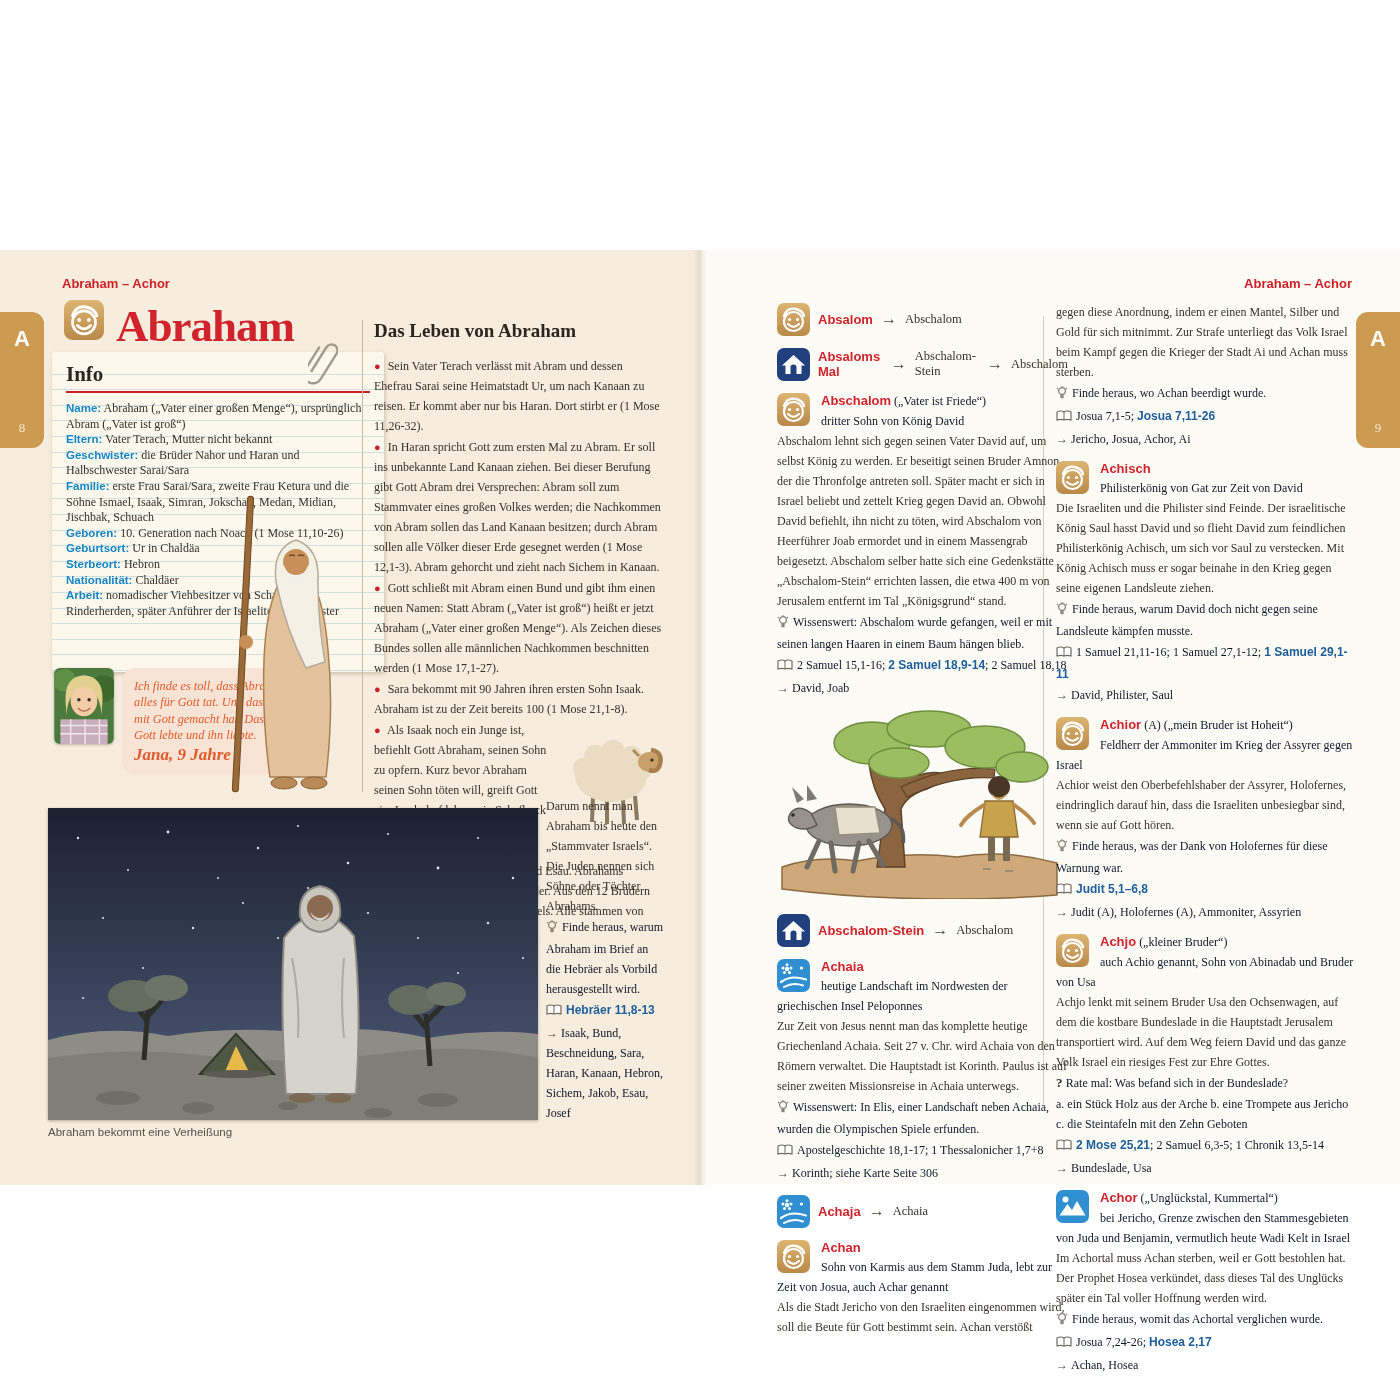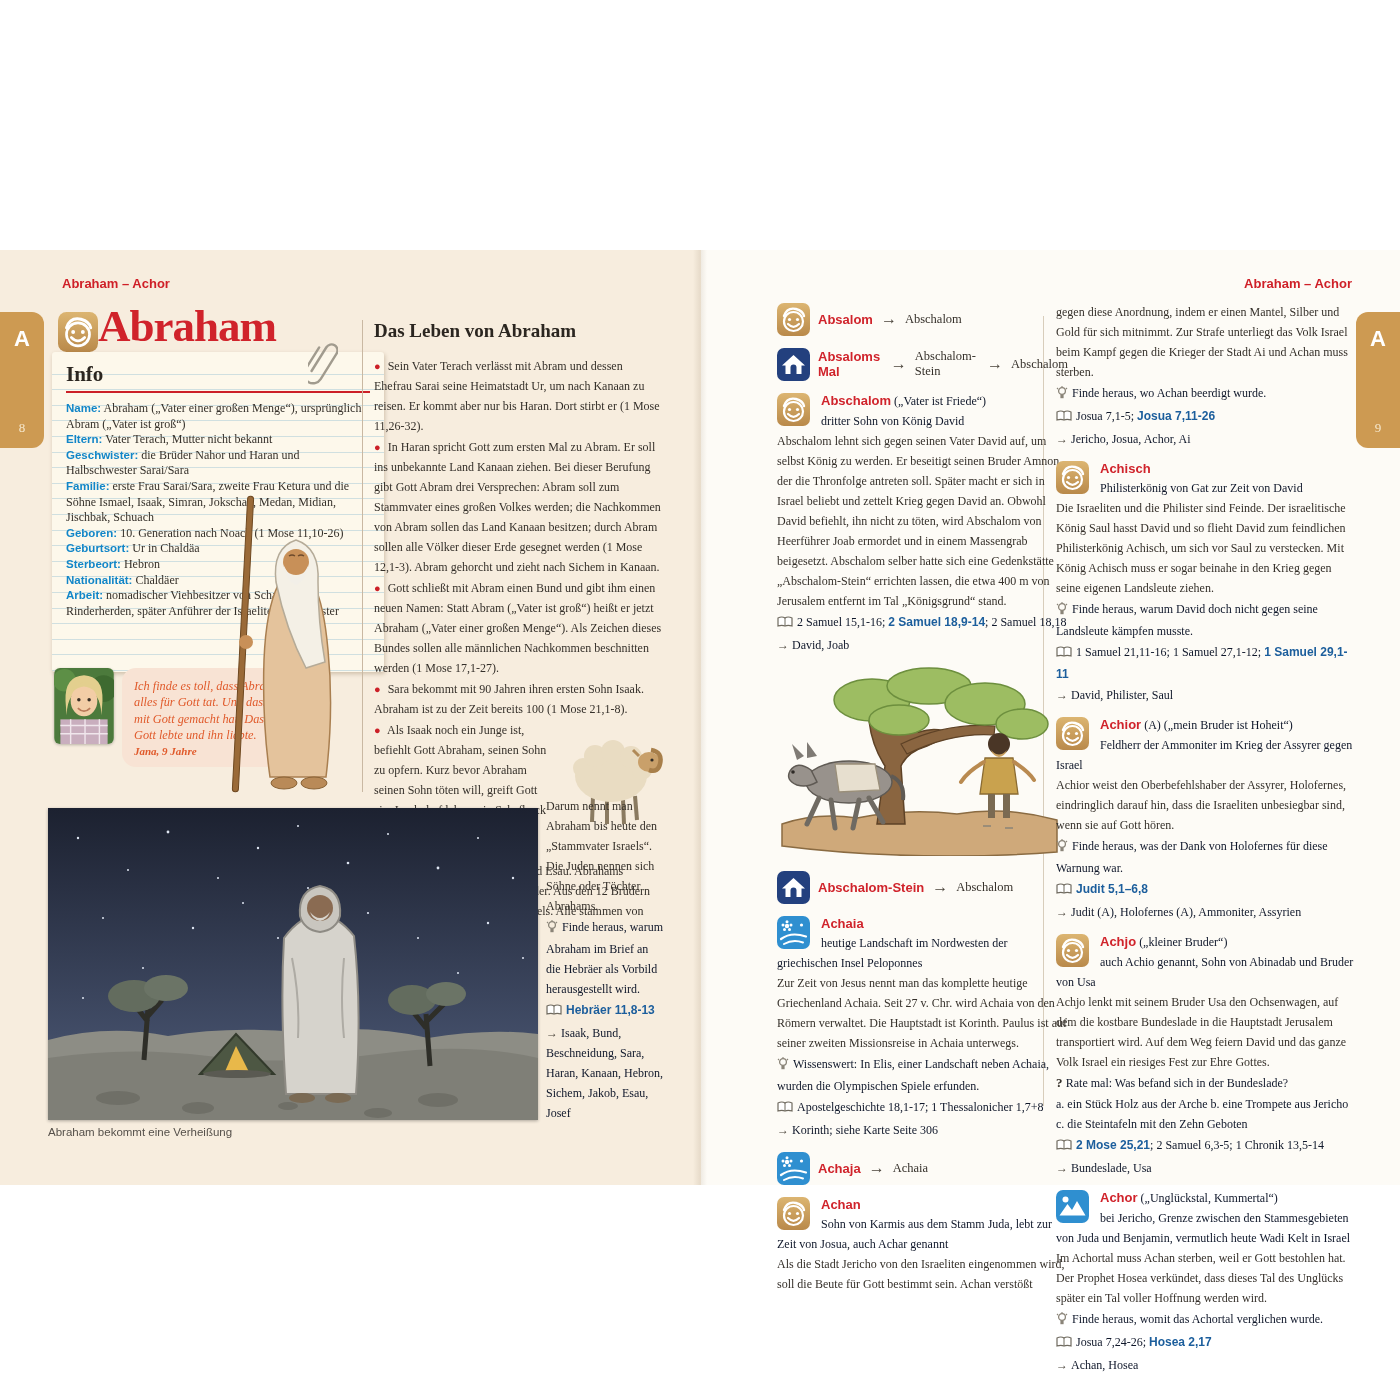--- a/index.html
+++ b/index.html
@@ -26,21 +26,21 @@
   
   .tab { position:absolute; width:44px; height:136px; background:#cd9a52; }
   .tab.lft { left:0; top:62px; border-radius:0 12px 12px 0; }
   .tab.rgt { left:1356px; top:62px; border-radius:12px 0 0 12px; }
   .tab .letter { position:absolute; top:14px; width:100%; text-align:center;
     font:bold 22px "Liberation Sans",sans-serif; color:#fff; }
   .tab .pnum { position:absolute; bottom:12px; width:100%; text-align:center;
     font:13px "Liberation Serif",serif; color:#f6e8cd; }
 
   
-  .title-row { position:absolute; left:58px; top:50px; display:flex; align-items:flex-end; }
+  .title-row { position:absolute; left:64px; top:50px; display:flex; align-items:flex-start; gap:12px; }
   .title-row .ticon { width:40px; height:40px; }
   .big-title { font:bold 45px "Liberation Serif",serif; color:#d0232b; letter-spacing:-1px; }
 
   .notepad { position:absolute; left:52px; top:102px; width:332px; height:320px;
     background:
       repeating-linear-gradient(180deg, rgba(255,255,255,0) 0 14.6px, rgba(90,160,195,.28) 14.6px 15.6px),
       #fdf8eb;
     background-position:0 7px;
     border-radius:3px; box-shadow:1px 2px 4px rgba(90,60,20,.25); padding:10px 14px; }
   .notepad h2 { font:bold 21px "Liberation Serif",serif; color:#2b2620; padding-bottom:4px;
@@ -49,21 +49,21 @@
   .info-field b { font:bold 11.5px "Liberation Sans",sans-serif; color:#1286c8; }
   .clip { position:absolute; right:46px; top:-14px; }
 
   .abraham-illu { position:absolute; left:226px; top:240px; width:125px; height:310px; z-index:3; }
 
   .quote { position:absolute; left:54px; top:418px; width:270px; display:flex; gap:8px; z-index:2; }
   .quote .photo { width:60px; height:76px; border-radius:6px; overflow:hidden; flex:none;
     box-shadow:0 1px 3px rgba(0,0,0,.25); }
   .quote .bubble { background:#f8e3d4; border-radius:14px; padding:10px 12px; flex:1; }
   .quote .qtext { font-style:italic; font-size:12.3px; line-height:16.4px; color:#e05a2b; }
-  .quote .qauthor { font-style:italic; font-weight:bold; font-size:11px; color:#e05a2b; margin-top:1px; }
+  .quote .qauthor { font-style:italic; font-weight:bold; font-size:17px; color:#e05a2b; margin-top:1px; }
 
   .vdiv { position:absolute; width:1px; background:#c9b8a2; }
   .vdiv.l { left:362px; top:70px; height:472px; }
   .vdiv.r { left:1043px; top:66px; height:790px; background:#d8cdbb; }
 
   .life-col { position:absolute; left:374px; top:70px; width:289px; }
   .life-col h2 { font:bold 19px "Liberation Serif",serif; color:#2b2620; margin-bottom:14px; }
   .bullet { margin-bottom:1px; }
   .bullet .dot { color:#cc2028; font-size:11px; margin-right:4px; }
   .sheep-float { float:right; width:100px; height:104px; margin:4px 0 2px 8px; }
@@ -356,20 +356,25 @@
             <path d="M7,13 Q10,4 19,6 Q26,8 27,13" fill="none" stroke="#fff" stroke-width="2.4" stroke-linecap="round"></path>
             <circle cx="16.5" cy="18.5" r="9.5" fill="none" stroke="#fff" stroke-width="2.2"></circle>
             <circle cx="12.5" cy="16.5" r="1.6" fill="#fff"></circle>
             <circle cx="20.5" cy="16.5" r="1.6" fill="#fff"></circle>
             <path d="M11,21 Q16.5,26.5 22,21" fill="none" stroke="#fff" stroke-width="2.2" stroke-linecap="round"></path>
           </svg>
         </span>
         <p class="kwline"><span class="kw">Abschalom</span><span class="blue meaning"> („Vater ist Friede“)</span></p>
         <p class="desc blue">dritter Sohn von König David</p>
         <p class="body">Abschalom lehnt sich gegen seinen Vater David auf, um selbst König zu werden. Er beseitigt seinen Bruder Amnon, der die Thronfolge antreten soll. Später macht er sich in Israel beliebt und zettelt Krieg gegen David an. Obwohl David befiehlt, ihn nicht zu töten, wird Abschalom von Heerführer Joab ermordet und in einem Massengrab beigesetzt. Abschalom selber hatte sich eine Gedenkstätte „Abschalom-Stein“ errichten lassen, die etwa 400 m von Jerusalem entfernt im Tal „Königsgrund“ stand.</p>
+        <p class="x-line"><span class="g"><svg width="12" height="13" viewBox="0 0 12 13">
+              <circle cx="6" cy="5" r="3.4" fill="none" stroke="#8a8478" stroke-width="1.3"></circle>
+              <path d="M6,0 V1.3 M1,2 l1,1 M11,2 l-1,1" stroke="#8a8478" stroke-width="1.1"></path>
+              <rect x="4.4" y="8.6" width="3.2" height="3.6" fill="#8a8478"></rect>
+            </svg></span><span class="blue">Wissenswert: Abschalom wurde gefangen, weil er mit seinen langen Haaren in einem Baum hängen blieb.</span></p>
         <p class="x-line"><span class="g"><svg width="16" height="12" viewBox="0 0 16 12">
               <path d="M1,2 Q5,0 8,2 Q11,0 15,2 V10 Q11,8.6 8,10 Q5,8.6 1,10 Z" fill="#fff" stroke="#6f6a5f" stroke-width="1.2"></path>
               <path d="M8,2 V10" stroke="#6f6a5f" stroke-width="1"></path>
             </svg></span><span class="blue">2 Samuel 15,1-16; </span><span class="boldref">2 Samuel 18,9-14</span><span class="blue">; 2 Samuel 18,18</span></p>
         <p class="x-line"><span class="arrow">→ </span><span class="blue">David, Joab</span></p>
       </div>
       <div class="illu"><svg width="285" height="190" viewBox="0 0 285 190">
           <path d="M5,158 Q40,146 80,152 Q130,142 180,148 Q230,140 280,154 L280,186 Q200,192 120,189 Q60,187 5,180 Z" fill="#cfa97a" stroke="#8a6b42" stroke-width="1.5"></path>
           <path d="M100,158 L108,100 Q95,80 92,55 L104,60 Q110,45 122,38 L128,55 Q140,48 150,52 L142,66 Q160,60 175,68 L150,80 Q130,86 124,100 L128,158 Z" fill="#8a6540" stroke="#5e4226" stroke-width="1.5"></path>
           <path d="M124,78 Q170,56 218,60 L217,69 Q175,66 130,88 Z" fill="#8a6540" stroke="#5e4226" stroke-width="1.2"></path>

